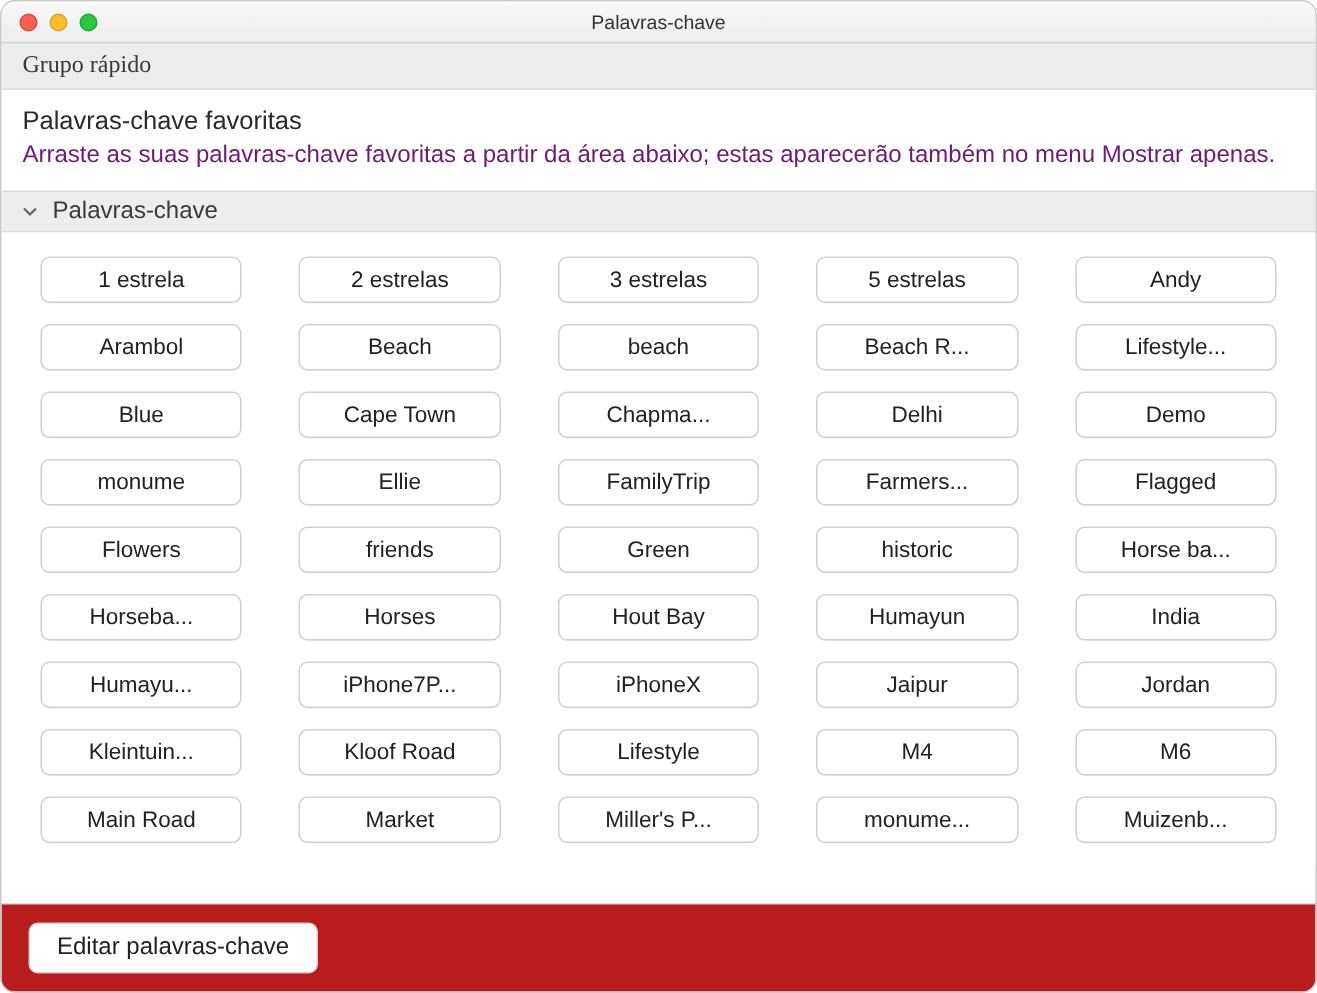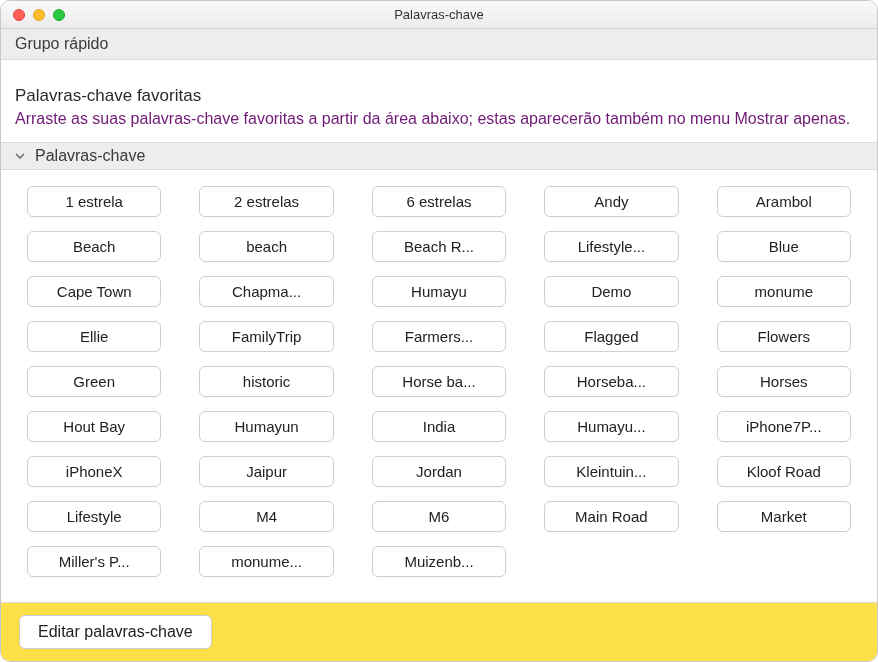--- a/index.html
+++ b/index.html
@@ -49,23 +49,24 @@
       color: #333;
       font-weight: 500;
       pointer-events: none;
     }
     .section-bar {
       background: #ededed;
       padding: 6px 14px;
       font-size: 16px;
       color: #3a3a3a;
       border-bottom: 1px solid #dcdcdc;
+      font-family: Liberation Serif, serif;
     }
     .favorites-section {
-      padding: 26px 14px 12px 14px;
+      padding: 11px 14px 12px 14px;
       background: #fff;
       border-bottom: 1px solid #dcdcdc;
     }
     .favorites-title {
       font-size: 17px;
       color: #2a2a2a;
       margin-bottom: 2px;
     }
     .favorites-desc {
       font-size: 16px;
@@ -109,21 +110,21 @@
       overflow: hidden;
       text-overflow: ellipsis;
       cursor: default;
       box-shadow: 0 0.5px 0 rgba(0,0,0,0.04);
     }
     .footer {
       position: absolute;
       bottom: 0;
       left: 0;
       right: 0;
-      background: #fde047;
+      background: #b91c1c;
       border-top: 1px solid #dcdcdc;
       padding: 12px 18px;
       margin-top: 32px;
     }
     .edit-button {
       background: #fff;
       border: 1px solid #cfcfcf;
       border-radius: 6px;
       padding: 7px 18px;
       font-size: 16px;
@@ -158,38 +159,40 @@
     <svg viewBox="0 0 10 10">
         <path d="M1 3 L5 7 L9 3" fill="none" stroke="#666" stroke-width="1.5"></path>
       </svg>
   </span>
   <span>Palavras-chave</span>
 </div>
 
 <div class="keyword-grid" id="keyword-grid">
     <div class="keyword-chip">1 estrela</div>
     <div class="keyword-chip">2 estrelas</div>
-    <div class="keyword-chip">6 estrelas</div>
+    <div class="keyword-chip">3 estrelas</div>
+    <div class="keyword-chip">5 estrelas</div>
     <div class="keyword-chip">Andy</div>
     <div class="keyword-chip">Arambol</div>
     <div class="keyword-chip">Beach</div>
     <div class="keyword-chip">beach</div>
     <div class="keyword-chip">Beach R...</div>
     <div class="keyword-chip">Lifestyle...</div>
     <div class="keyword-chip">Blue</div>
     <div class="keyword-chip">Cape Town</div>
     <div class="keyword-chip">Chapma...</div>
-    <div class="keyword-chip">Humayu</div>
+    <div class="keyword-chip">Delhi</div>
     <div class="keyword-chip">Demo</div>
     <div class="keyword-chip">monume</div>
     <div class="keyword-chip">Ellie</div>
     <div class="keyword-chip">FamilyTrip</div>
     <div class="keyword-chip">Farmers...</div>
     <div class="keyword-chip">Flagged</div>
     <div class="keyword-chip">Flowers</div>
+    <div class="keyword-chip">friends</div>
     <div class="keyword-chip">Green</div>
     <div class="keyword-chip">historic</div>
     <div class="keyword-chip">Horse ba...</div>
     <div class="keyword-chip">Horseba...</div>
     <div class="keyword-chip">Horses</div>
     <div class="keyword-chip">Hout Bay</div>
     <div class="keyword-chip">Humayun</div>
     <div class="keyword-chip">India</div>
     <div class="keyword-chip">Humayu...</div>
     <div class="keyword-chip">iPhone7P...</div>

